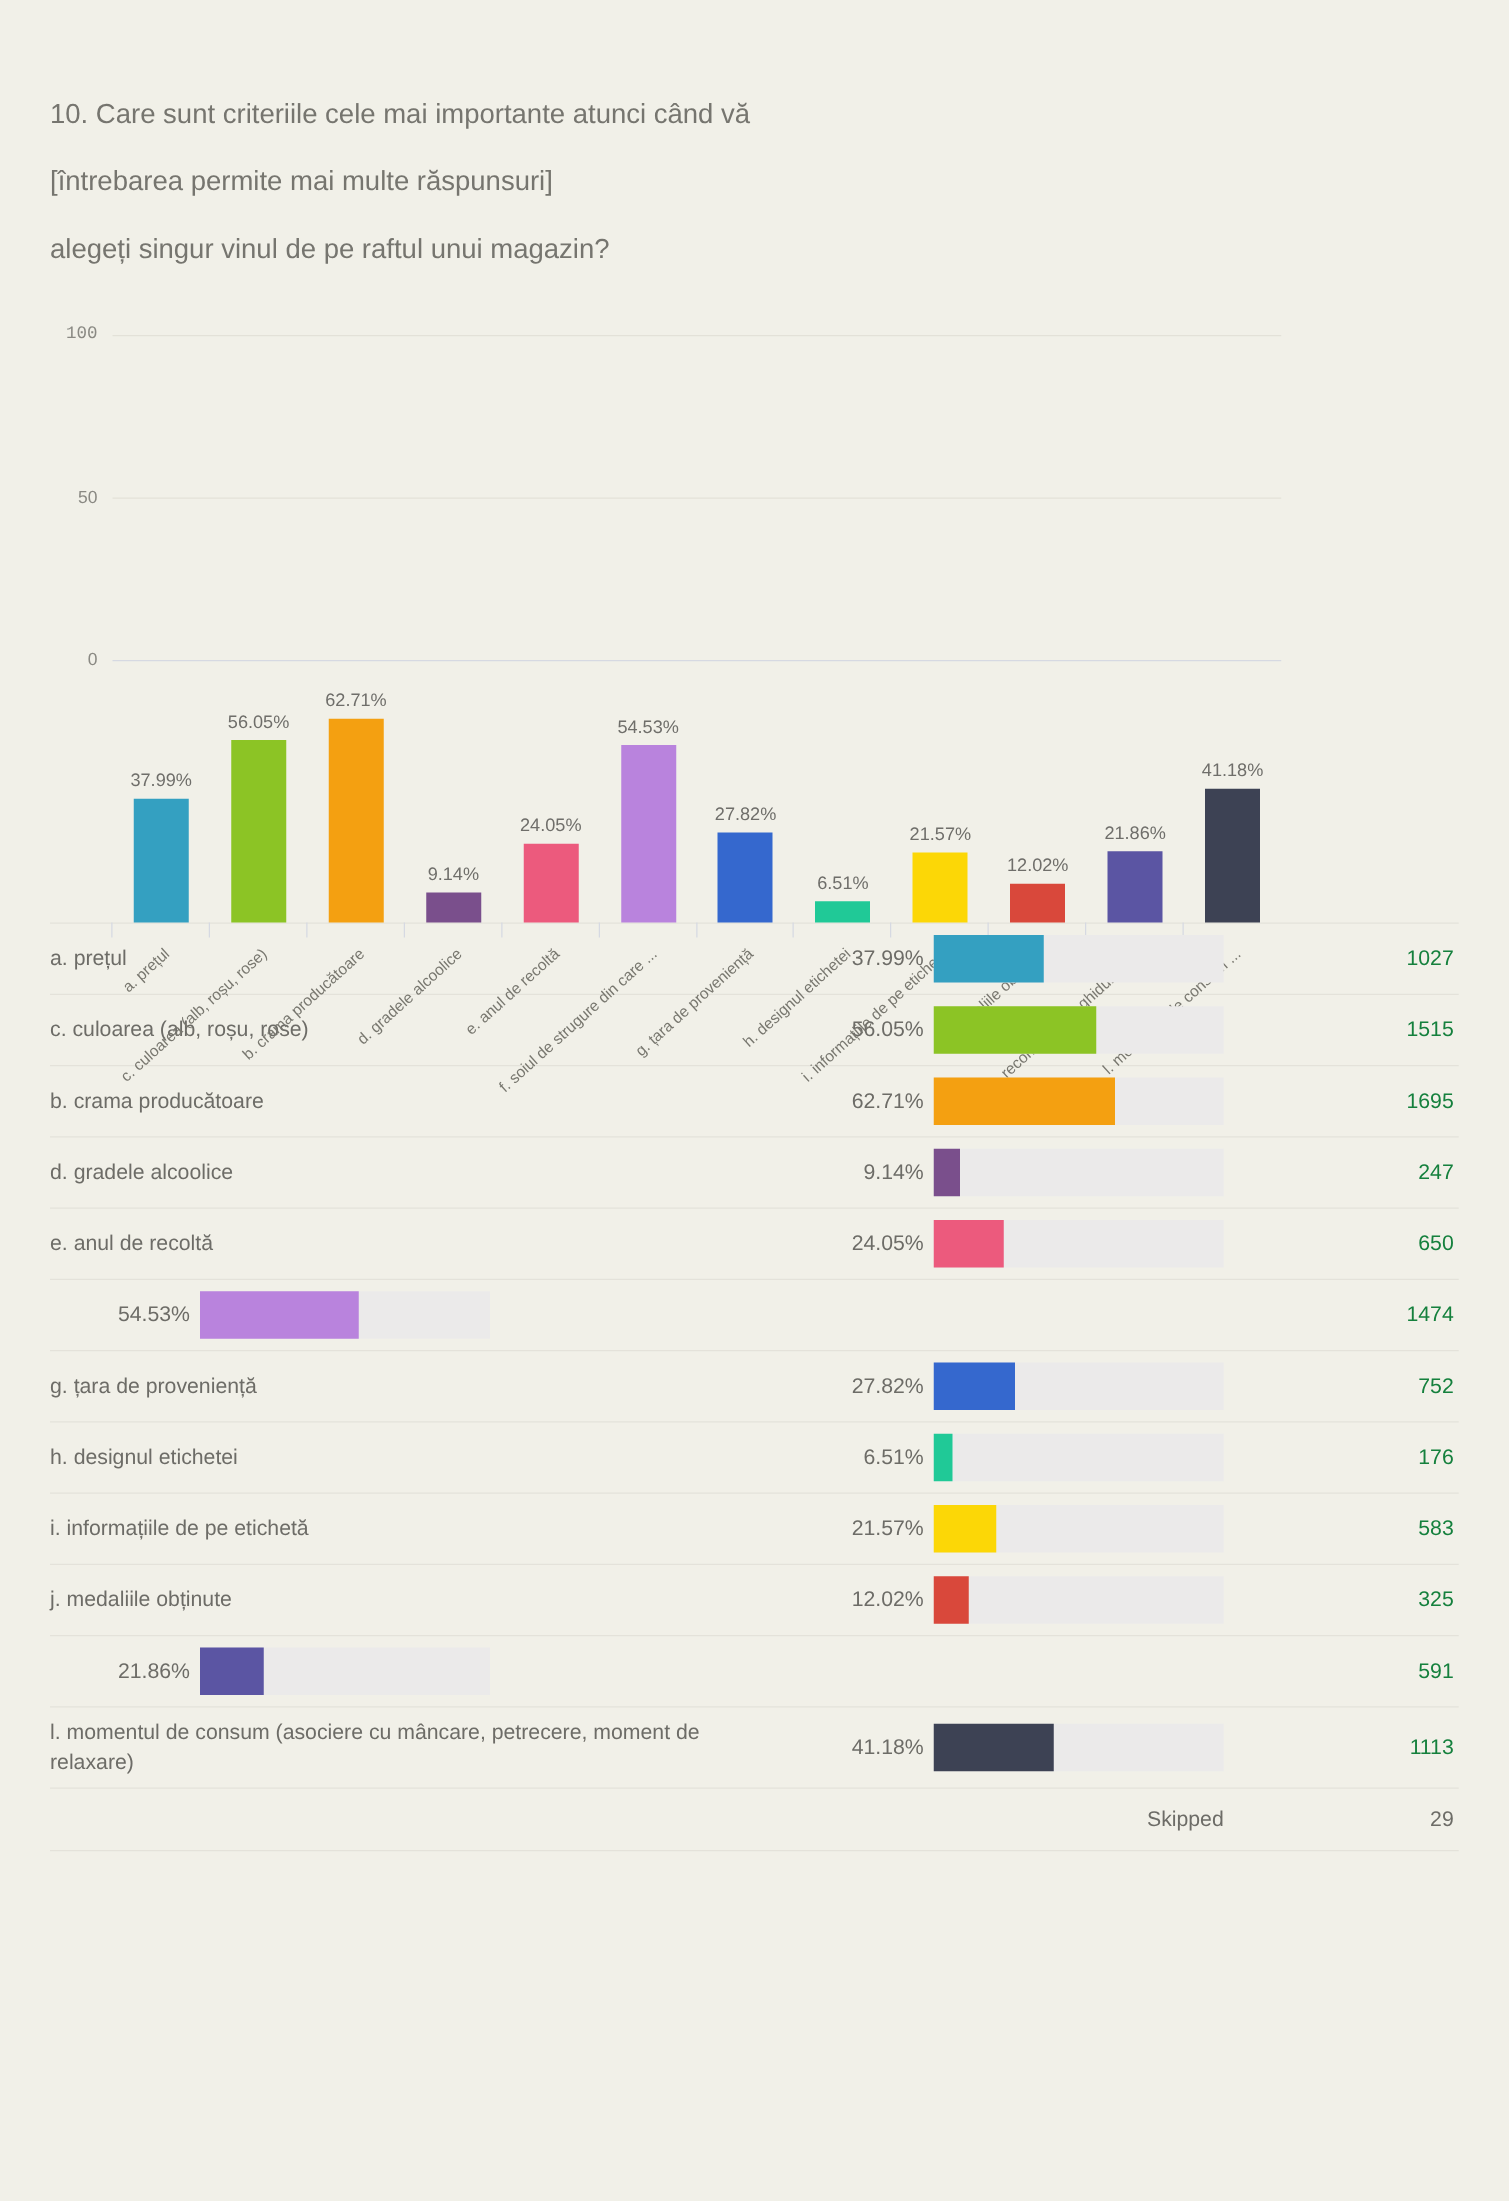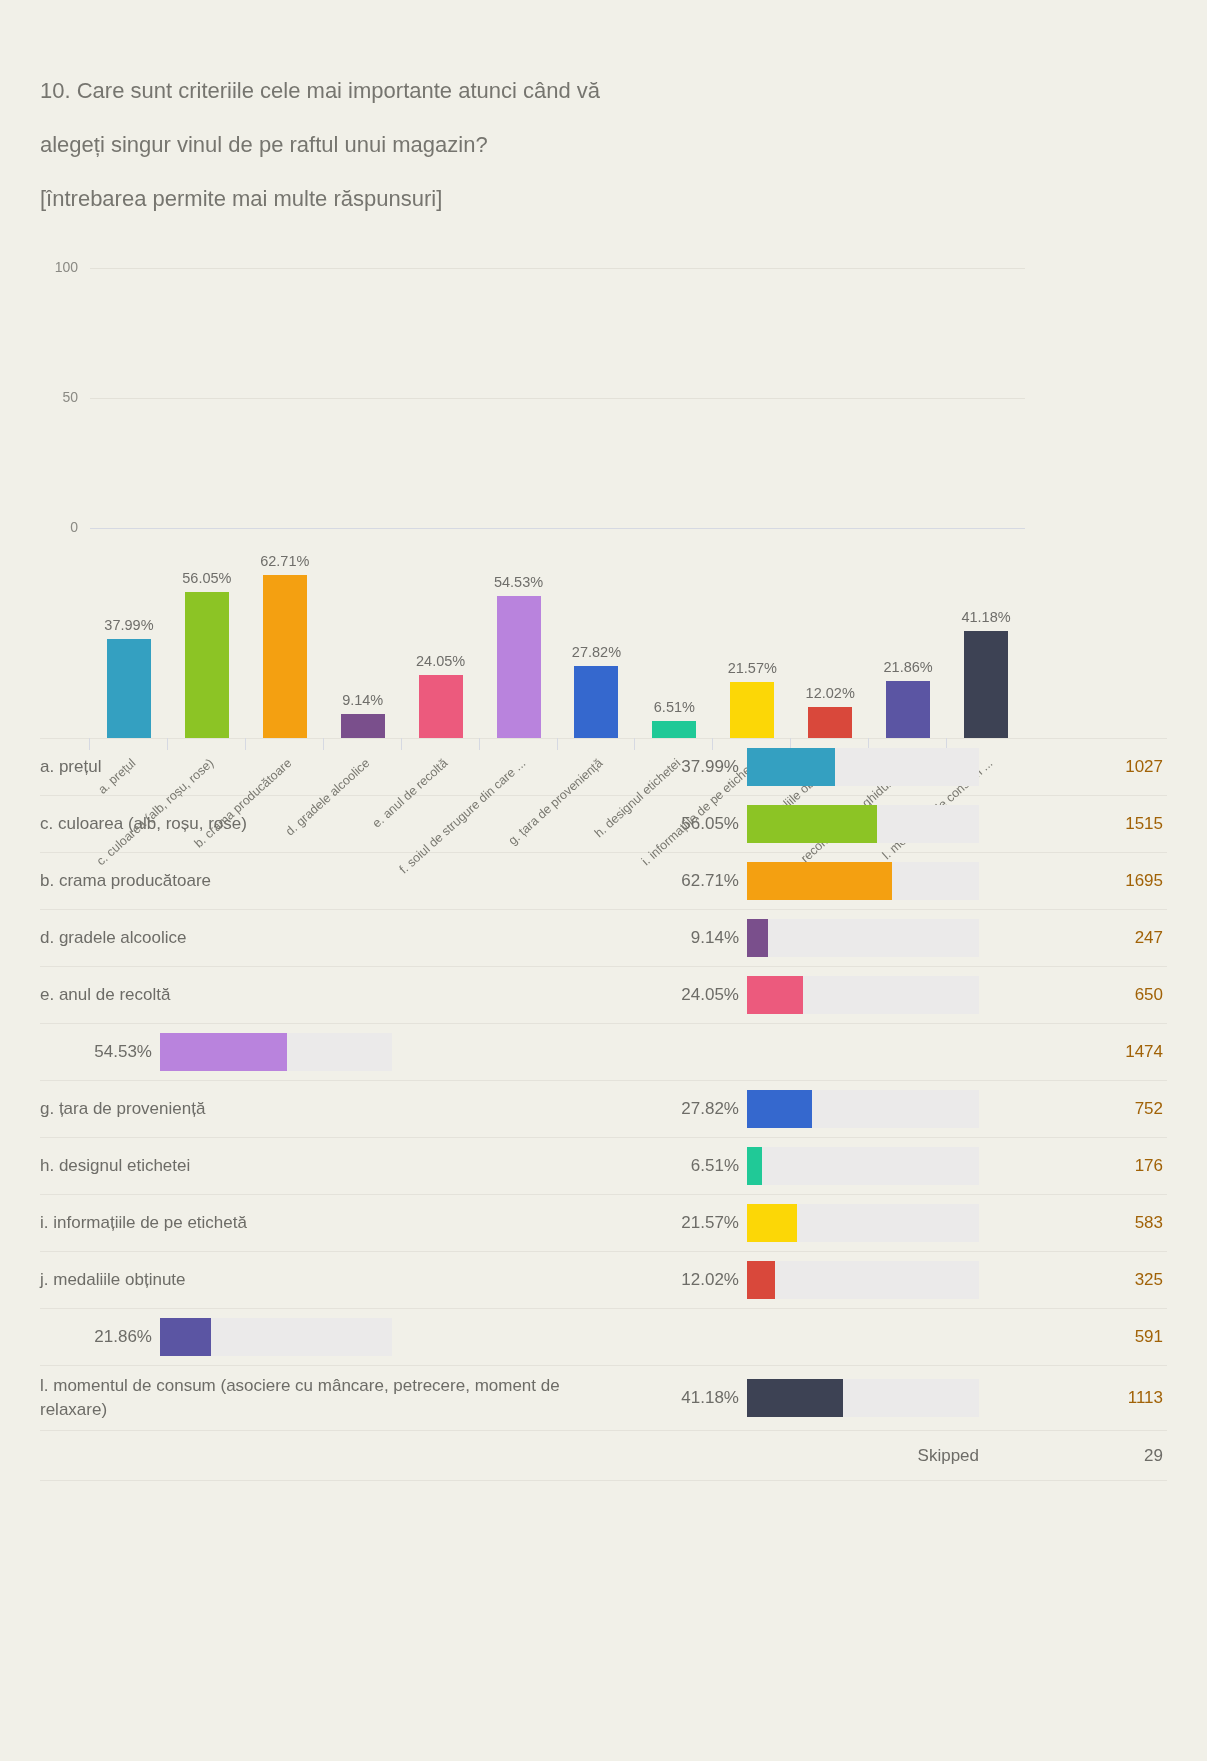--- a/index.html
+++ b/index.html
@@ -142,21 +142,21 @@
   }
   .c-bar > span {
     position: absolute;
     left: 0; top: 0; bottom: 0;
     display: block;
   }
   .c-count {
     flex: 1 1 auto;
     text-align: right;
     font-size: 17px;
-    color: #a16207;
+    color: #15803d;
     padding-right: 4px;
   }
   .foot-row {
     display: flex;
     align-items: center;
     border-bottom: 1px solid #e4e2da;
     min-height: 50px;
   }
   .f-spacer { flex: 0 0 587px; }
   .f-label {
@@ -172,32 +172,32 @@
     font-size: 17px;
     color: #6d6c67;
     padding-right: 4px;
   }
 </style>
 </head>
 <body>
 
 <div id="question-block">
   <div class="q-line">10. Care sunt criteriile cele mai importante atunci când vă</div>
+  <div class="q-line">[întrebarea permite mai multe răspunsuri]</div>
   <div class="q-line">alegeți singur vinul de pe raftul unui magazin?</div>
-  <div class="q-line">[întrebarea permite mai multe răspunsuri]</div>
 </div>
 
 <div id="chart-area">
 
   <div id="axis-layer">
       <div class="y-label" style="top: 252px; right: auto; left: 30px;">0</div>
       <div class="axis-line" style="top: 260px;"></div>
       <div class="y-label" style="top: 122px; right: auto; left: 30px;">50</div>
       <div class="gridline" style="top: 130px;"></div>
-      <div class="y-label" style="top: -8px; right: auto; left: 30px;">100</div>
+      <div class="y-label" style="top: -8px; right: auto; left: 30px; font-family: Liberation Mono, monospace;">100</div>
       <div class="gridline" style="top: 0px;"></div>
     </div>
   <div id="plot">
       <div class="bar-slot" style="left: 0px; width: 77.9167px;">
         <div class="tick"></div>
         <div class="bar" style="height: 98.774px; background: rgb(52, 160, 193);"></div>
         <div class="bar-value" style="bottom: 104.774px;">37.99%</div>
       </div>
       <div class="bar-slot" style="left: 77.9167px; width: 77.9167px;">
         <div class="tick"></div>

